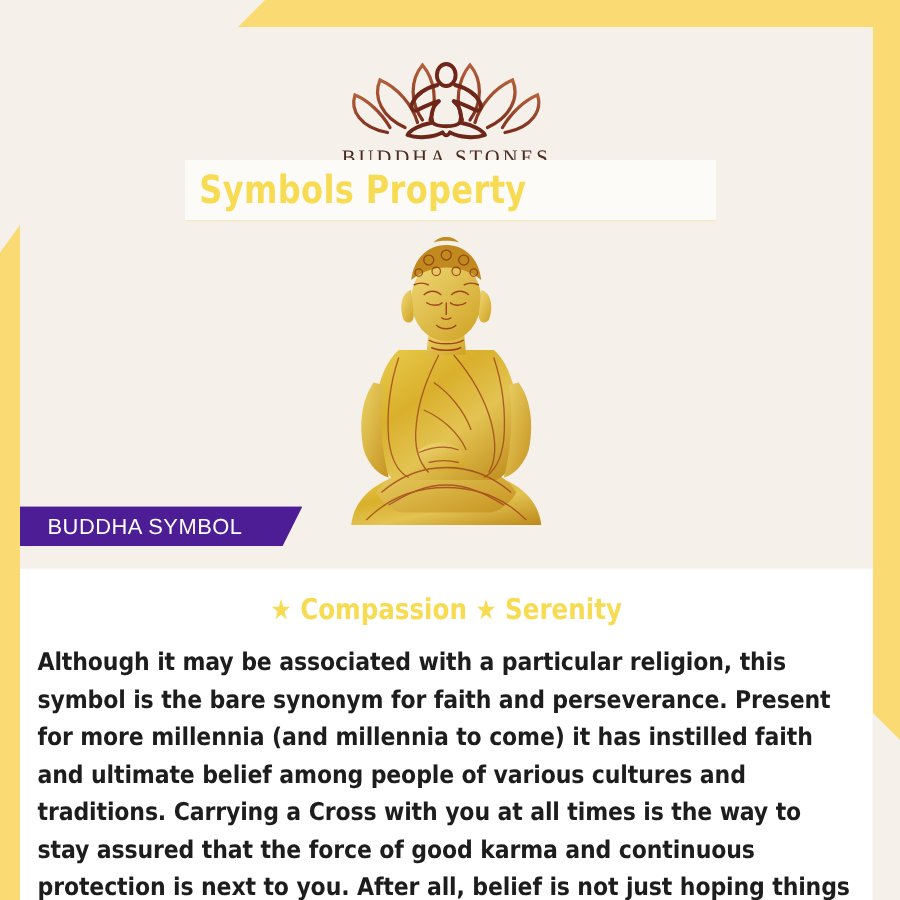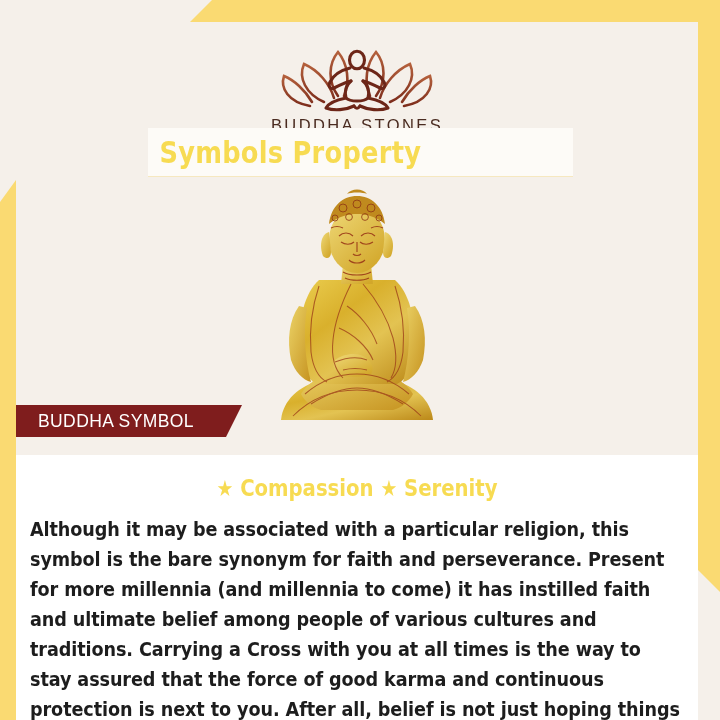--- a/index.html
+++ b/index.html
@@ -75,21 +75,21 @@
     flex-direction: column;
     align-items: center;
   }
   .logo-mark {
     width: 170px;
     height: 72px;
     display: block;
   }
   .logo-word {
     margin-top: 4px;
-    font-family: Liberation Sans, sans-serif;
+    font-family: Liberation Serif, serif;
     font-size: 16.5px;
     letter-spacing: 2.4px;
     color: #4a2b20;
     white-space: nowrap;
   }
 
   
   .title-band {
     position: absolute;
     left: 132px;
@@ -128,21 +128,21 @@
     display: block;
   }
 
   
   .ribbon {
     position: absolute;
     left: 0;
     top: 383px;
     width: 226px;
     height: 32px;
-    background: #7f1d1d;
+    background: #4c1d95;
     clip-path: polygon(0 0, 100% 0, calc(100% - 16px) 100%, 0 100%);
     display: flex;
     align-items: center;
   }
   .ribbon-text {
     margin-left: 22px;
     color: #ffffff;
     font-size: 17.5px;
     letter-spacing: .4px;
     white-space: nowrap;

